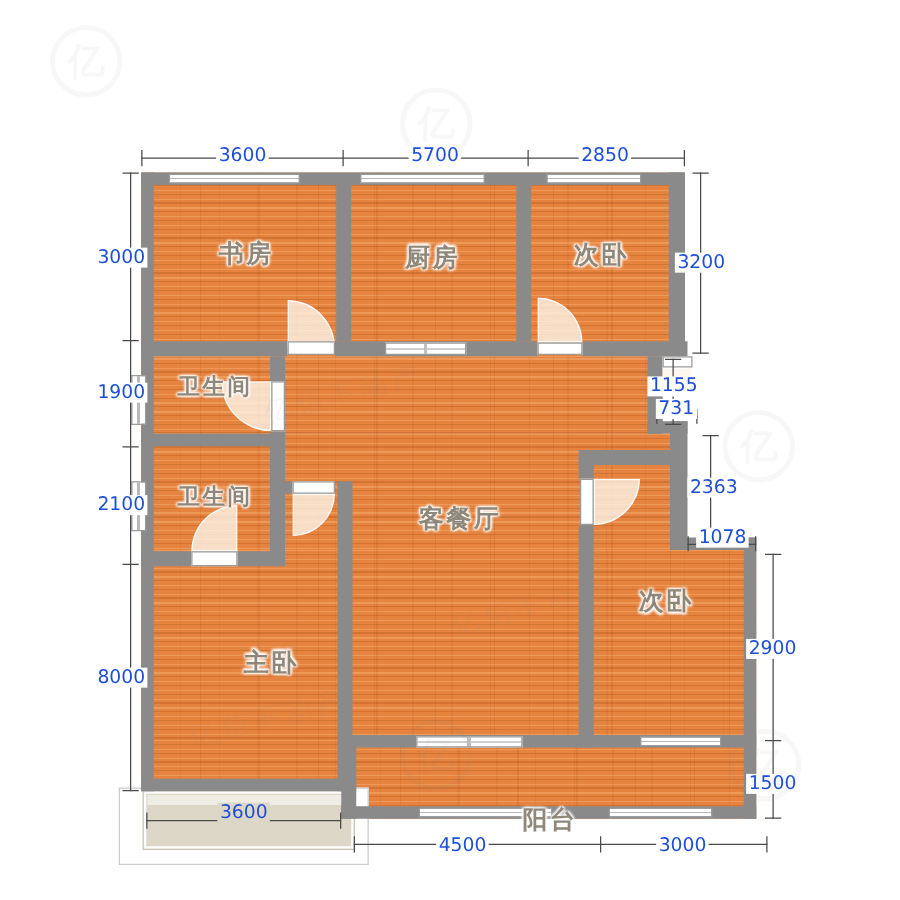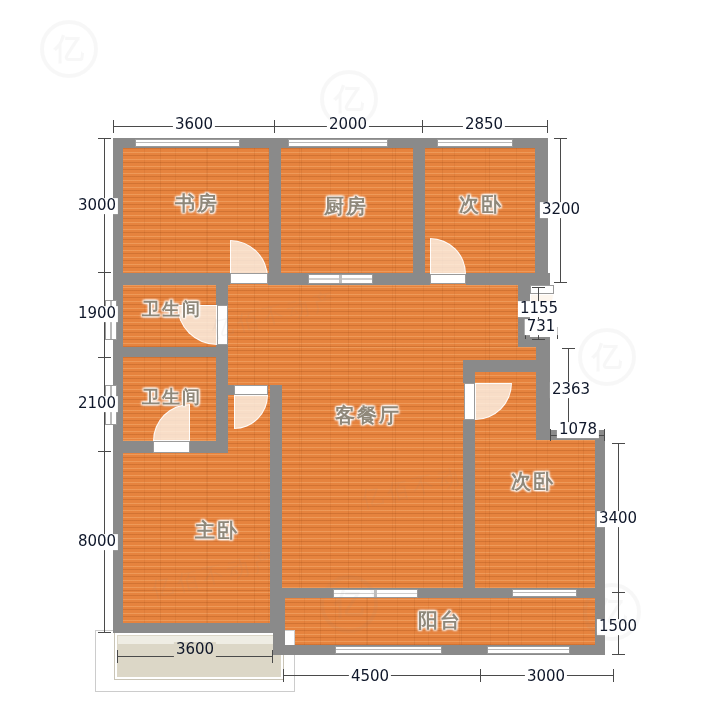--- a/index.html
+++ b/index.html
@@ -18,21 +18,21 @@
   .slider{position:absolute;border:1px solid #9a9a9a;box-sizing:border-box;background-color:#fff;
     background-image:linear-gradient(to right,rgba(0,0,0,0) 0 48%,#c0c0c0 48% 52%,rgba(0,0,0,0) 52%),
                      linear-gradient(to bottom,rgba(0,0,0,0) 0 42%,#cfcfcf 42% 58%,rgba(0,0,0,0) 58%);}
   .leaf{position:absolute;background:#fff;border:1px solid #9a9a9a;box-sizing:border-box;}
   .arc{position:absolute;background:rgba(253,244,234,.8);border:1px solid rgba(255,255,255,.95);box-sizing:border-box;}
   .arc-tr{border-radius:0 100% 0 0;}
   .arc-tl{border-radius:100% 0 0 0;}
   .arc-bl{border-radius:0 0 0 100%;}
   .arc-br{border-radius:0 0 100% 0;}
   .dline{position:absolute;background:#4a4a4a;}
-  .dim{position:absolute;transform:translate(-50%,-50%);font-size:15px;color:#0f172a;
+  .dim{position:absolute;transform:translate(-50%,-50%);font-size:15px;color:#1d4ed8;
        background:#fff;padding:0 2px;line-height:1.05;white-space:nowrap;z-index:6;}
   .dim-bay{background:#dcd7c7;}
   .room{position:absolute;transform:translate(-50%,-50%);font-weight:bold;font-size:20px;color:#8f887a;
         letter-spacing:2px;white-space:nowrap;z-index:6;
         text-shadow:-1px -1px 2px #fff,1px -1px 2px #fff,-1px 1px 2px #fff,1px 1px 2px #fff;}
   .bay-outer{position:absolute;background:#fff;border:1px solid #ccc;box-sizing:border-box;}
   .bay{position:absolute;background:#dcd7c7;border:2px solid #fff;outline:1px solid #c9c4b6;box-sizing:border-box;}
   .bay-sill{position:absolute;background:#efede4;}
   .wm-circle{position:absolute;border:4px solid #8a8a8a;border-radius:50%;opacity:.06;z-index:7;
              display:flex;align-items:center;justify-content:center;font-size:30px;color:#8a8a8a;font-weight:bold;}
@@ -150,46 +150,46 @@
   <div class="dline z5" style="left:283px;top:675px;width:331px;height:1px"></div>
   <div class="dline z5" style="left:283px;top:669px;width:1px;height:13px"></div>
   <div class="dline z5" style="left:480px;top:669px;width:1px;height:13px"></div>
   <div class="dline z5" style="left:613px;top:669px;width:1px;height:13px"></div>
 
   <div class="dline z5" style="left:117px;top:656px;width:156px;height:1px"></div>
   <div class="dline z5" style="left:117px;top:650px;width:1px;height:13px"></div>
   <div class="dline z5" style="left:272px;top:650px;width:1px;height:13px"></div>
 
   <div class="dim" style="left:194px;top:125px">3600</div>
-  <div class="dim" style="left:348px;top:125px">2000</div>
+  <div class="dim" style="left:348px;top:125px">5700</div>
   <div class="dim" style="left:484px;top:125px">2850</div>
   <div class="dim" style="left:97px;top:206px">3000</div>
   <div class="dim" style="left:97px;top:314px">1900</div>
   <div class="dim" style="left:97px;top:404px">2100</div>
   <div class="dim" style="left:97px;top:542px">8000</div>
   <div class="dim" style="left:561px;top:210px">3200</div>
   <div class="dim" style="left:539px;top:309px">1155</div>
   <div class="dim" style="left:541px;top:327px">731</div>
   <div class="dim" style="left:571px;top:390px">2363</div>
   <div class="dim" style="left:578px;top:430px">1078</div>
-  <div class="dim" style="left:618px;top:519px">3400</div>
+  <div class="dim" style="left:618px;top:519px">2900</div>
   <div class="dim" style="left:618px;top:627px">1500</div>
   <div class="dim dim-bay" style="left:195px;top:650px">3600</div>
   <div class="dim" style="left:370px;top:677px">4500</div>
   <div class="dim" style="left:546px;top:677px">3000</div>
 
   <div class="room" style="left:197px;top:203px">书房</div>
   <div class="room" style="left:346px;top:206px">厨房</div>
   <div class="room" style="left:481px;top:204px">次卧</div>
   <div class="room" style="left:172px;top:309px;font-size:18px">卫生间</div>
   <div class="room" style="left:172px;top:397px;font-size:18px">卫生间</div>
   <div class="room" style="left:368px;top:415px">客餐厅</div>
   <div class="room" style="left:217px;top:530px">主卧</div>
   <div class="room" style="left:533px;top:481px">次卧</div>
-  <div class="room" style="left:440px;top:620px">阳台</div>
+  <div class="room" style="left:440px;top:656px">阳台</div>
 
   <div class="wm-circle" style="left:40px;top:20px;width:50px;height:50px">亿</div>
   <div class="wm-circle" style="left:320px;top:70px;width:50px;height:50px">亿</div>
   <div class="wm-circle" style="left:578px;top:328px;width:50px;height:50px">亿</div>
   <div class="wm-circle" style="left:320px;top:575px;width:50px;height:50px">亿</div>
   <div class="wm-circle" style="left:583px;top:583px;width:50px;height:50px">亿</div>
   <div class="wm-text" style="left:210px;top:300px">亿佰不动产</div>
   <div class="wm-text" style="left:360px;top:470px">亿佰不动产</div>
   <div class="wm-text" style="left:150px;top:560px">亿佰不动产</div>
 

